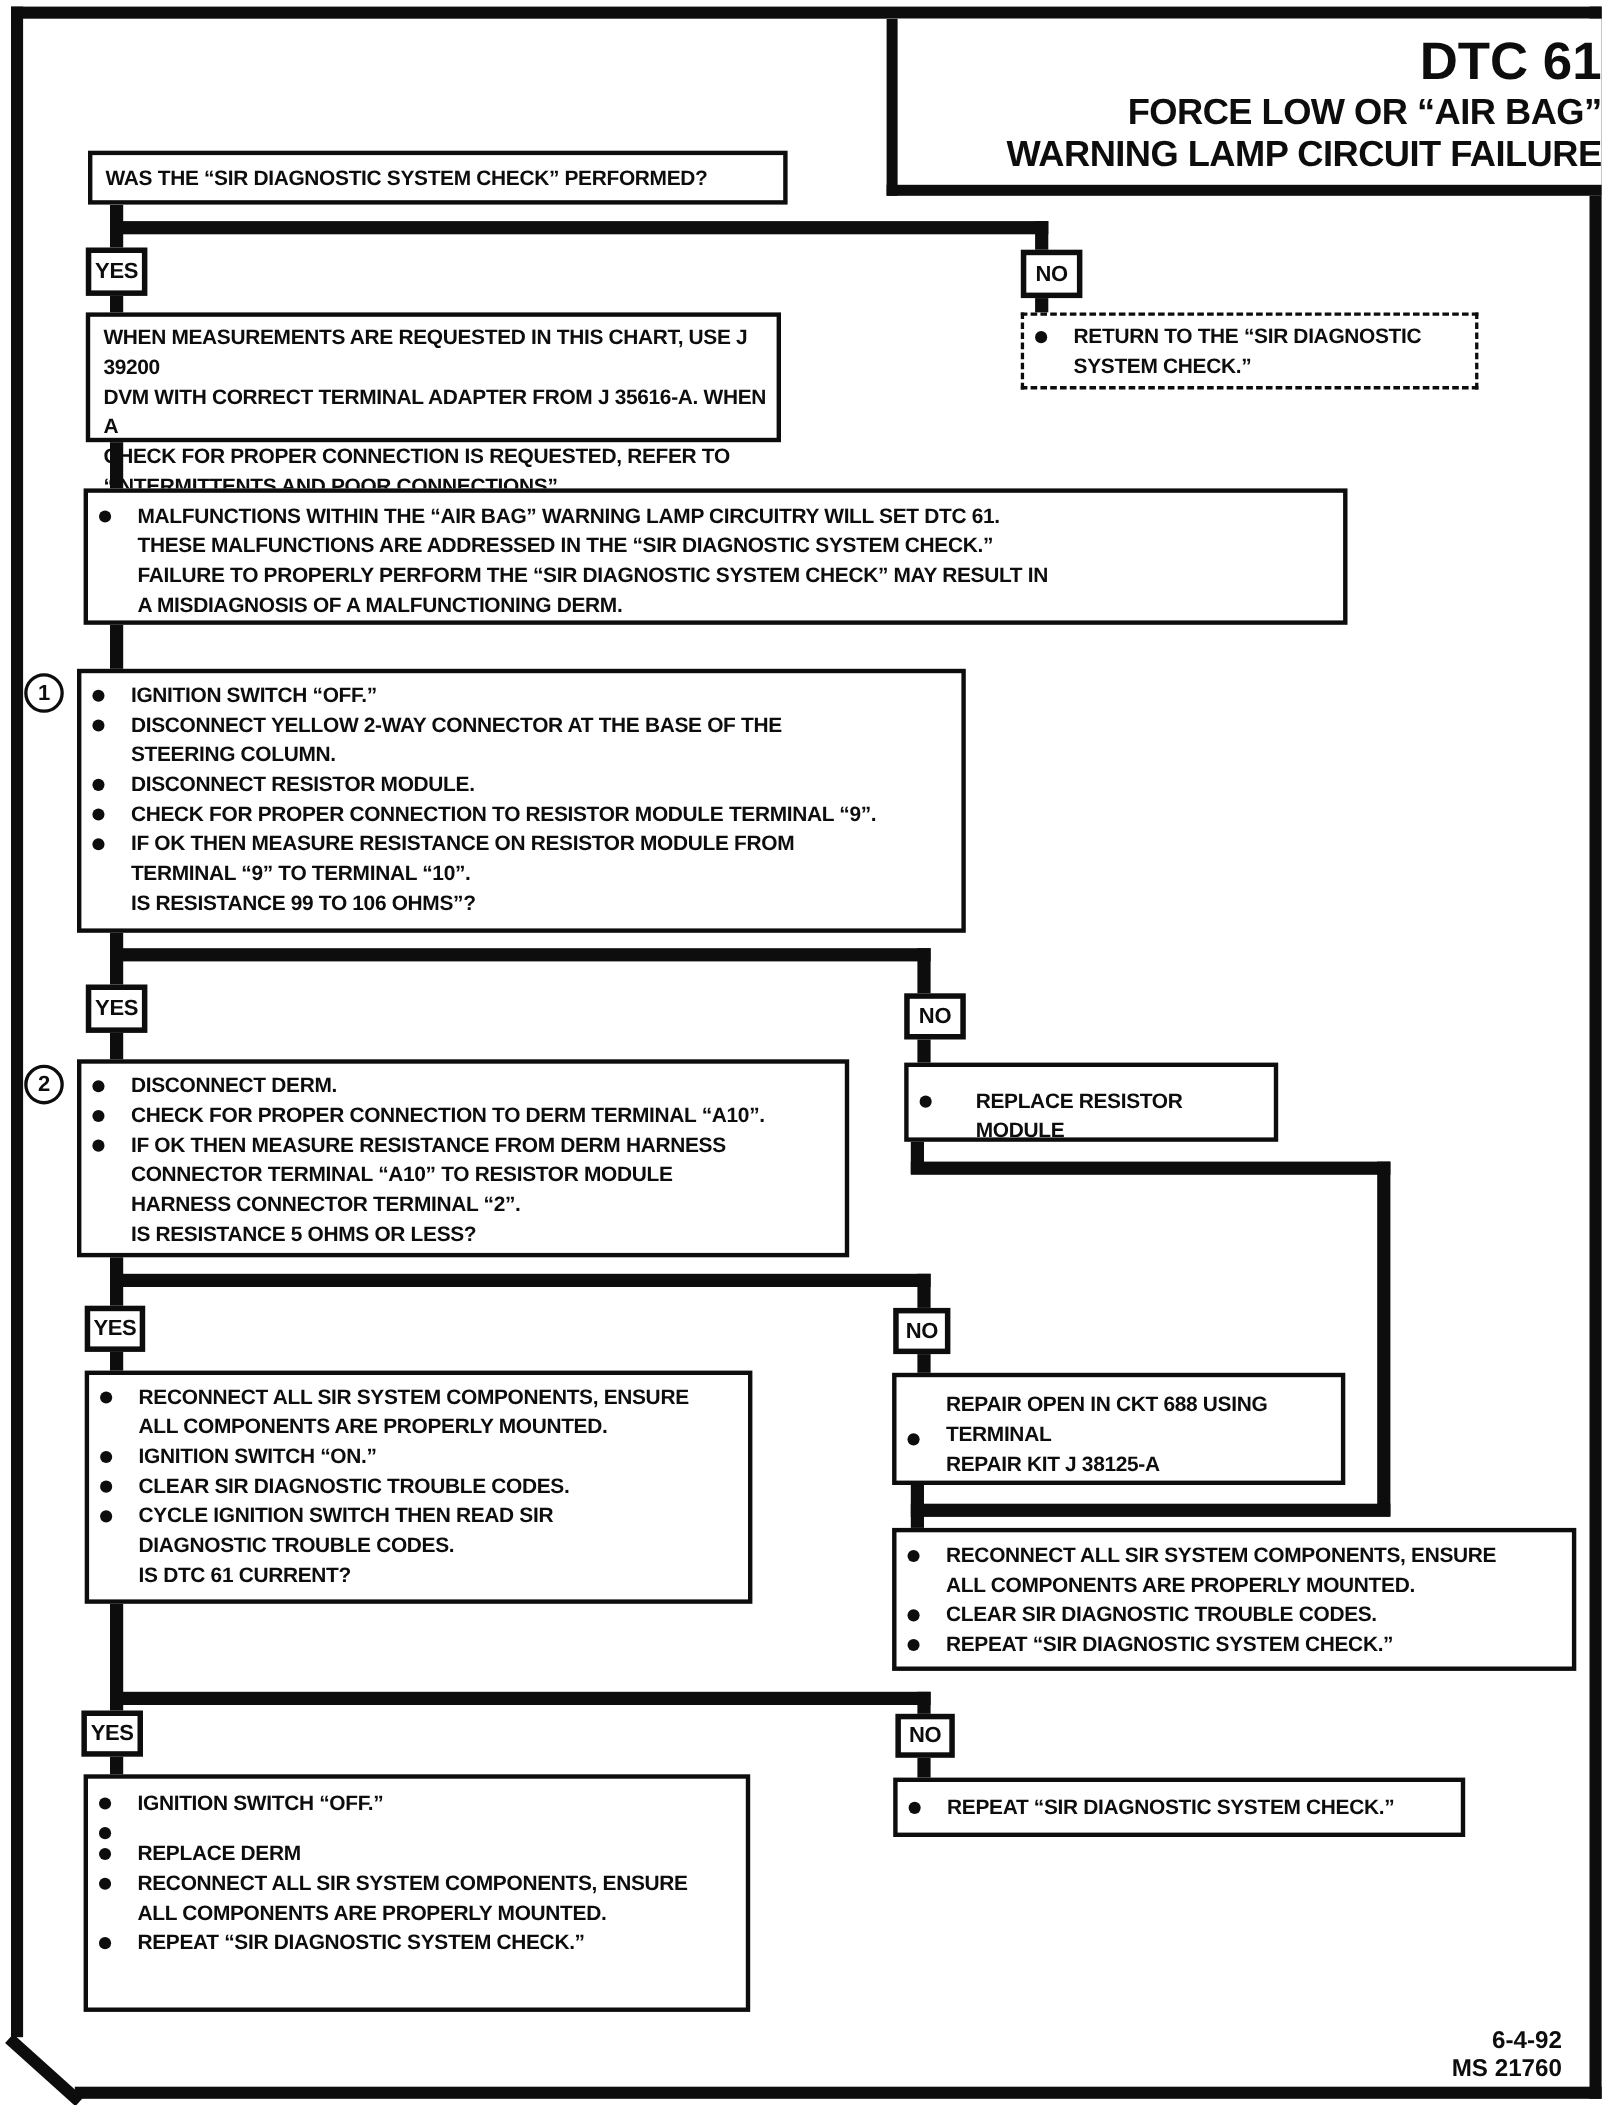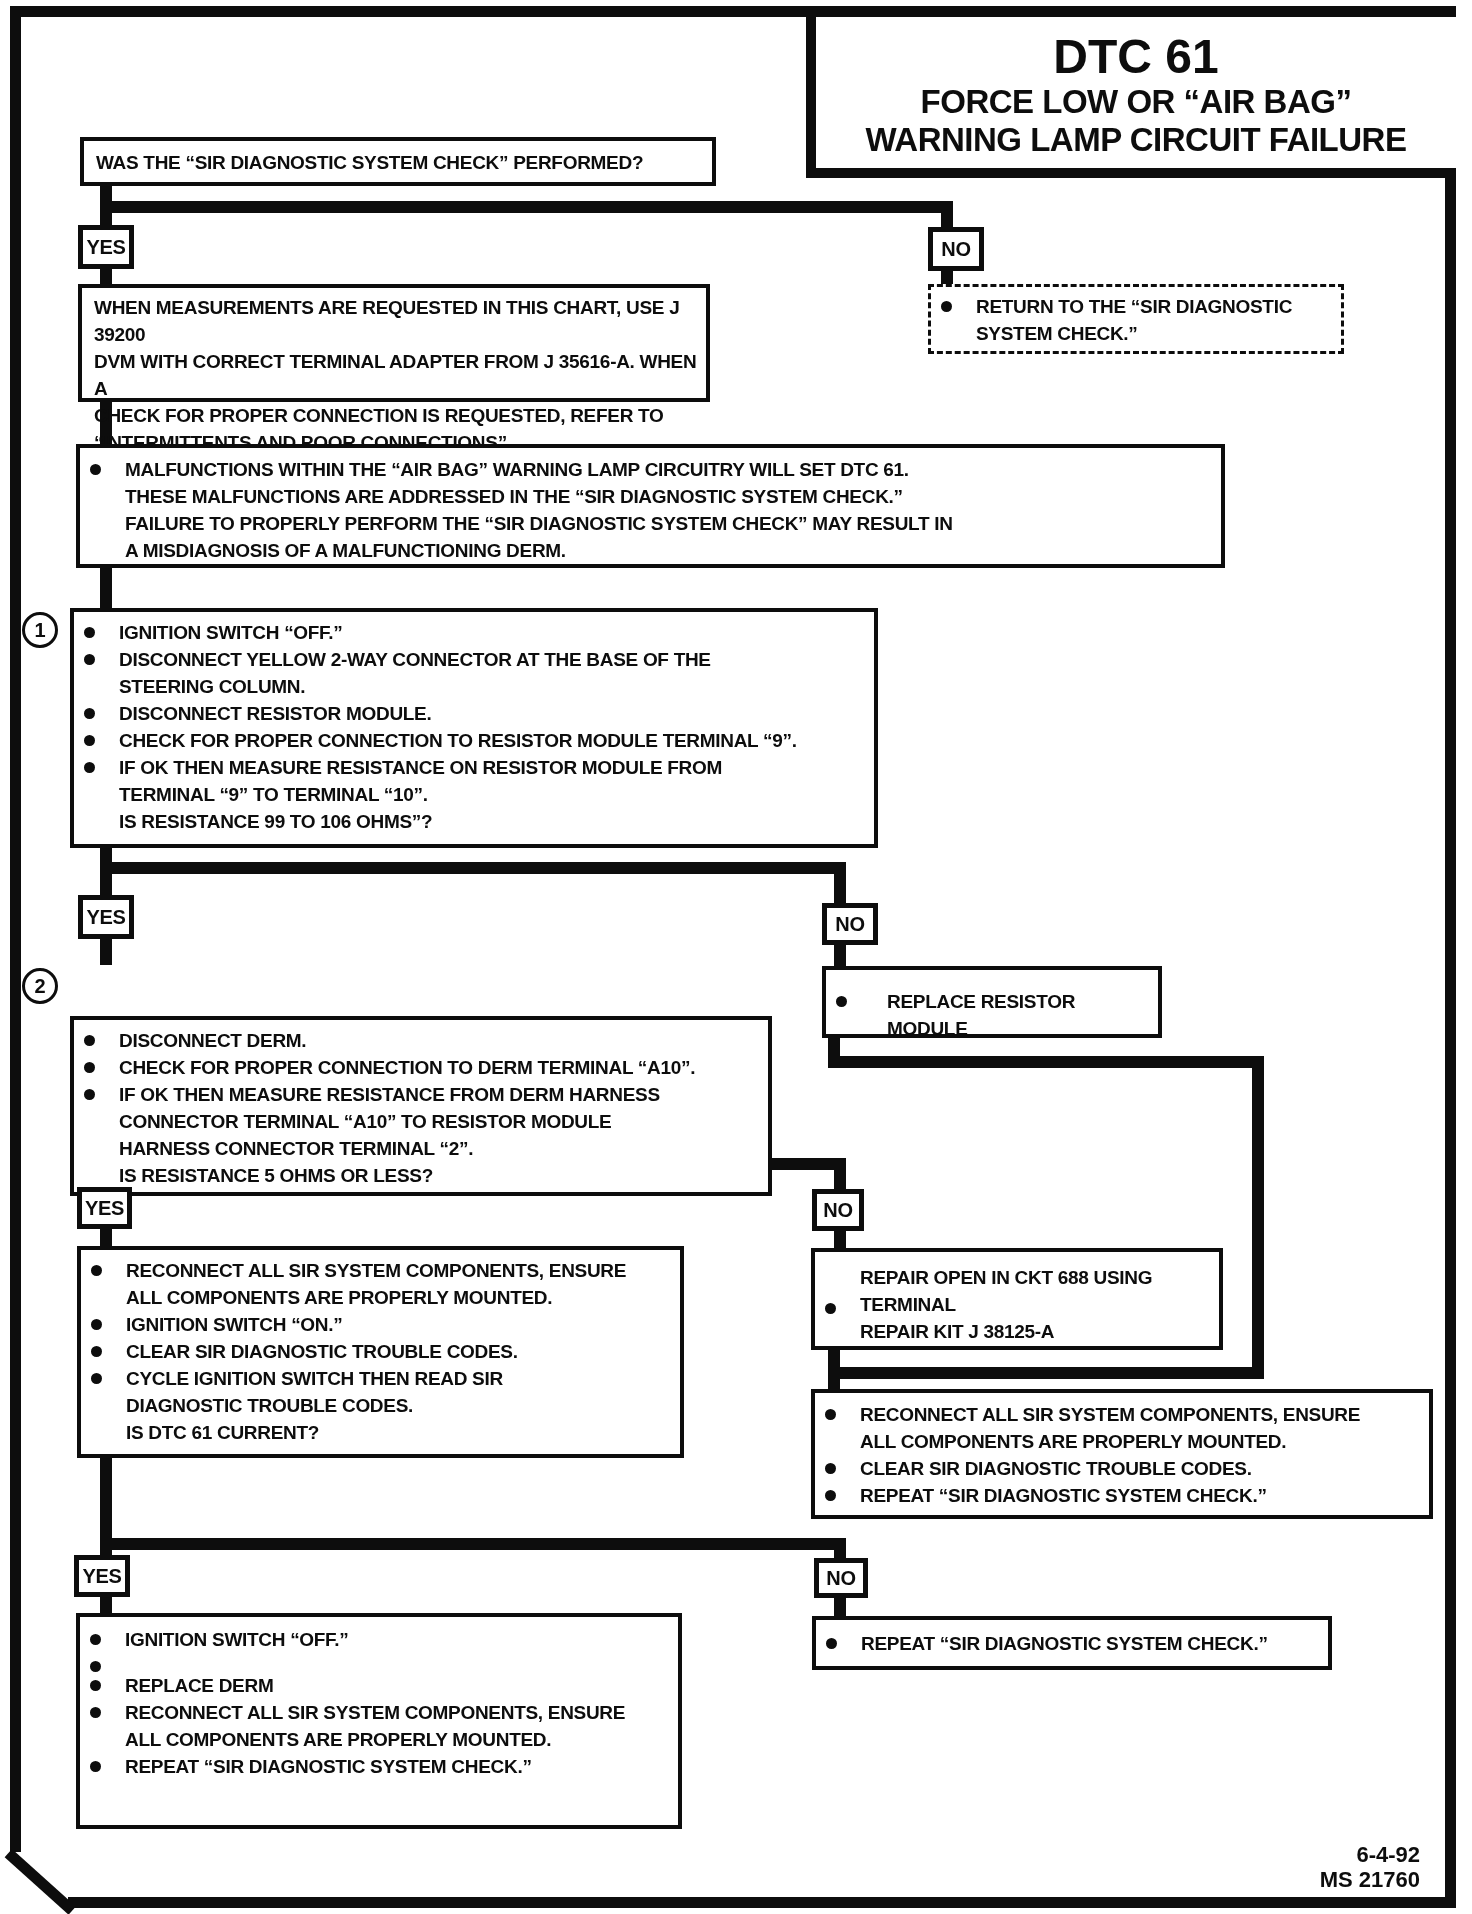--- a/index.html
+++ b/index.html
@@ -11,21 +11,21 @@
   .ln{position:absolute;background:#0d0d0d;}
   .box{position:absolute;border:4px solid #0d0d0d;background:#ffffff;box-sizing:border-box;}
   .txt{white-space:pre-line;font-size:19px;line-height:27px;}
   .row{display:flex;align-items:flex-start;}
   .dot{flex:none;width:11px;height:11px;border-radius:50%;background:#0d0d0d;margin:8px 24px 0 10px;}
   .yn{position:absolute;border:5px solid #0d0d0d;background:#fff;box-sizing:border-box;
       display:flex;align-items:center;justify-content:center;font-size:20px;}
   .circle{position:absolute;width:36px;height:36px;border:3px solid #0d0d0d;border-radius:50%;
       box-sizing:border-box;display:flex;align-items:center;justify-content:center;font-size:20px;background:#fff;}
   .title-box{position:absolute;left:806px;top:17px;width:650px;height:161px;box-sizing:border-box;
-      border-left:10px solid #0d0d0d;border-bottom:10px solid #0d0d0d;text-align:center;background:#fff;}
+      border-left:10px solid #0d0d0d;border-bottom:10px solid #0d0d0d;text-align:right;background:#fff;}
   .title-main{font-size:48px;line-height:52px;margin-top:14px;letter-spacing:0;}
   .title-sub{font-size:33px;line-height:38px;letter-spacing:-0.5px;}
   .footer{position:absolute;left:1180px;top:1842px;width:240px;text-align:right;
       font-size:22px;line-height:25px;letter-spacing:0;}
   .dashedbox{position:absolute;border:3px dashed #0d0d0d;background:#fff;box-sizing:border-box;}
 </style>
 </head>
 <body>
 
 <div class="page">
@@ -140,21 +140,21 @@
   <div class="yn" style="left:78px;top:895px;width:56px;height:44px;">
     <span>YES</span>
   </div>
   <div class="yn" style="left:822px;top:903px;width:56px;height:42px;">
     <span>NO</span>
   </div>
 
   <div class="circle" style="left:22px;top:968px;">
     <span>2</span>
   </div>
-  <div class="box" style="left:70px;top:1016px;width:702px;height:180px;">
+  <div class="box" style="left:70px;top:963px;width:702px;height:180px;">
     <div style="padding-top:7px;">
       <div class="row">
           <span class="dot"></span>
           <div class="txt">DISCONNECT DERM.</div>
         </div>
       <div class="row">
           <span class="dot"></span>
           <div class="txt">CHECK FOR PROPER CONNECTION TO DERM TERMINAL “A10”.</div>
         </div>
       <div class="row">

